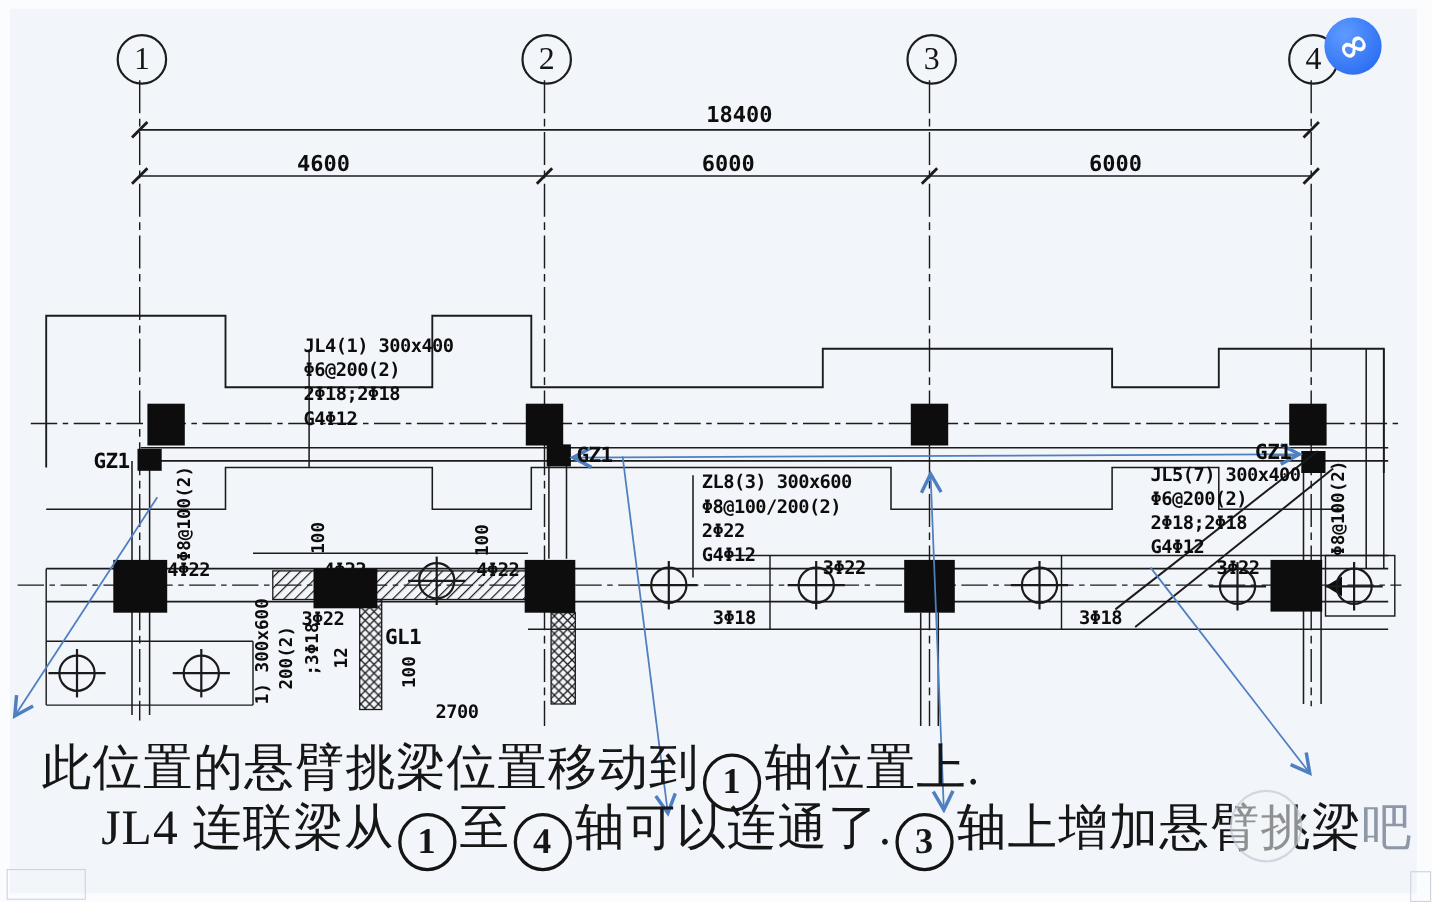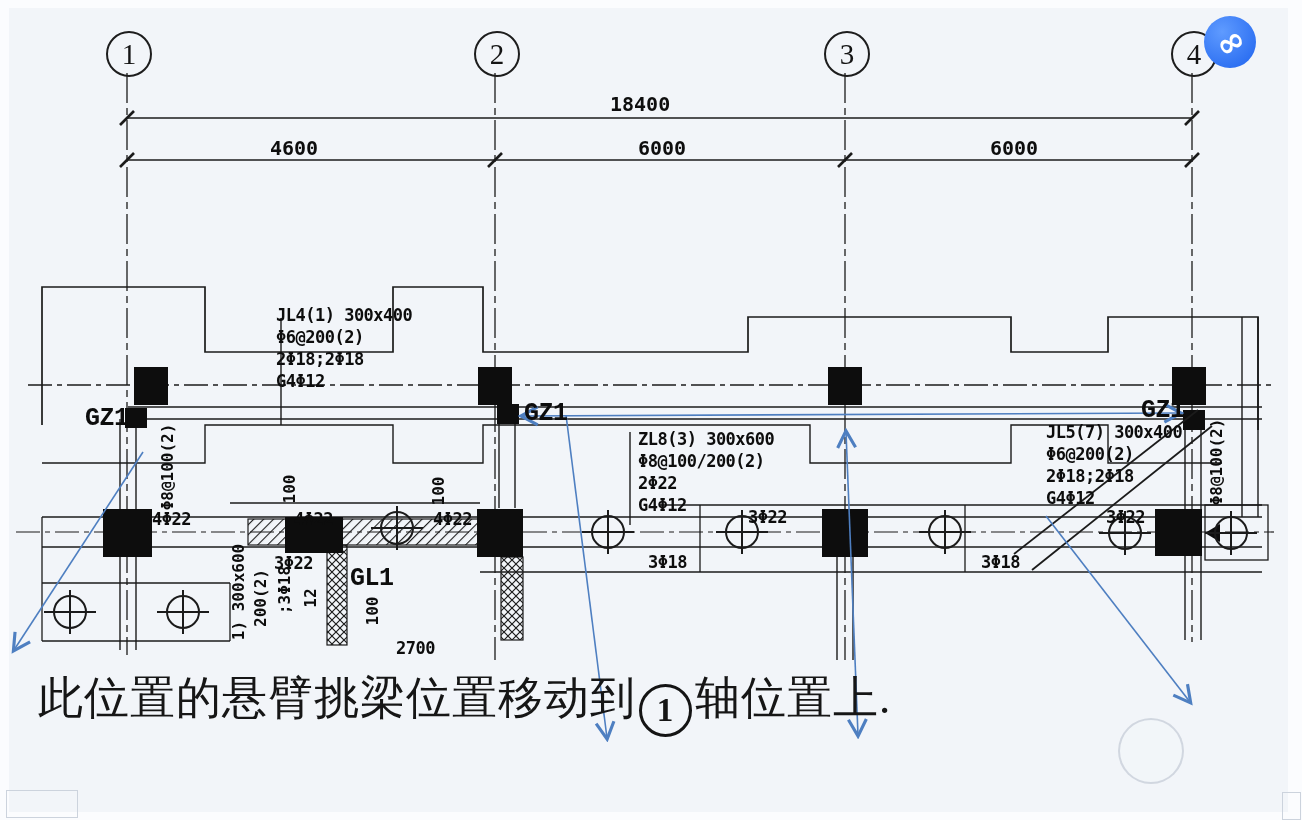--- a/index.html
+++ b/index.html
@@ -7,21 +7,21 @@
          font-family:"Liberation Sans",sans-serif;color:#111;}
   .edge{position:absolute;background:#fbfcfe;}
   svg{position:absolute;left:0;top:0;}
   .abs{position:absolute;white-space:nowrap;}
   .bubble{position:absolute;width:42px;height:42px;border:2.5px solid #1d1d1d;border-radius:50%;
           display:flex;align-items:center;justify-content:center;font-size:29px;
           font-family:"Liberation Serif",serif;color:#151515;background:transparent;}
   .dim{font-family:"DejaVu Sans Mono",monospace;font-weight:700;font-size:20px;color:#0e0e0e;}
   .lbl{font-family:"DejaVu Sans Mono",monospace;font-weight:700;font-size:17px;color:#0d0d0d;
        letter-spacing:-0.5px;line-height:22px;}
-  .lbl.big{font-size:25px;font-family:Liberation Mono, monospace;}
+  .lbl.big{font-size:19px;}
   .vtext{position:absolute;white-space:nowrap;transform:translate(-50%,-50%) rotate(-90deg);
          font-family:"DejaVu Sans Mono",monospace;font-weight:700;font-size:16px;color:#0d0d0d;}
   .note{position:absolute;font-family:"Liberation Serif",serif;font-size:45px;color:#161616;
         white-space:nowrap;letter-spacing:1px;z-index:5;}
   .circ{display:inline-flex;width:47px;height:47px;border:3px solid #141414;border-radius:50%;
         align-items:center;justify-content:center;font-size:33px;font-weight:600;
         vertical-align:-8px;margin:0 3px;}
   .wm-circle{position:absolute;width:62px;height:62px;border-radius:50%;z-index:6;
              background:rgba(243,246,250,0.55);border:2px solid rgba(168,178,192,0.45);}
   .wm-char{color:#8e97a8;}
@@ -202,21 +202,21 @@
   <div class="bubble" style="left:474px;top:31px;">
       <span>2</span>
     </div>
   <div class="bubble" style="left:824px;top:31px;">
       <span>3</span>
     </div>
   <div class="bubble" style="left:1171px;top:31px;">
       <span>4</span>
     </div>
 
-  <div class="abs dim" style="left:610px;top:92px;text-align:center;">18400</div>
+  <div class="abs dim" style="left:642px;top:92px;text-align:center;">18400</div>
   <div class="abs dim" style="left:270px;top:136px;">4600</div>
   <div class="abs dim" style="left:638px;top:136px;">6000</div>
   <div class="abs dim" style="left:990px;top:136px;">6000</div>
 
   <div class="abs lbl" style="left:276px;top:304px;">
     <div>JL4(1) 300x400</div>
     <div>Φ6@200(2)</div>
     <div>2Φ18;2Φ18</div>
     <div>G4Φ12</div>
   </div>
@@ -255,20 +255,23 @@
   <div class="abs lbl" style="left:396px;top:637px;">2700</div>
 
   <div class="vtext" style="left:238px;top:592px;">1) 300x600</div>
   <div class="vtext" style="left:260px;top:598px;">200(2)</div>
   <div class="vtext" style="left:284px;top:590px;">;3Φ18</div>
   <div class="vtext" style="left:310px;top:598px;">12</div>
 
   <div class="note" style="left:38px;top:668px;">
     <span>此位置的悬臂挑梁位置移动到</span><span class="circ">1</span><span>轴位置上.</span>
   </div>
+  <div class="note" style="left:92px;top:722px;">
+    <span>JL4 连联梁从</span><span class="circ">1</span><span>至</span><span class="circ">4</span><span>轴可以连通了.</span><span class="circ">3</span><span>轴上增加悬臂挑梁</span><span class="wm-char">吧</span>
+  </div>
   <div class="wm-circle" style="left:1118px;top:718px;"></div>
 
   <div class="faintbox" style="left:6px;top:790px;width:70px;height:26px;"></div>
   <div class="faintbox" style="left:1282px;top:792px;width:17px;height:26px;"></div>
 
   <div id="appicon">
     <span>∞</span>
   </div>
 
 </div>

